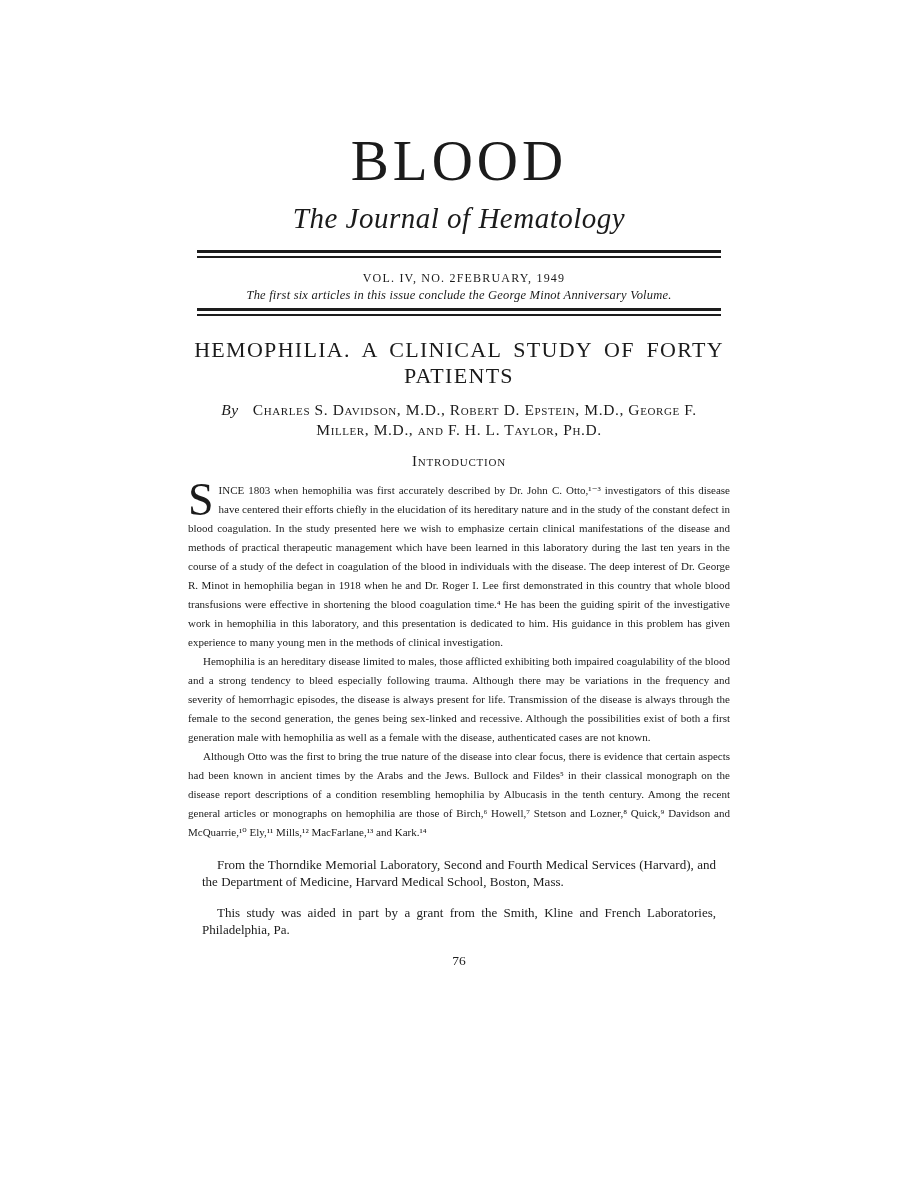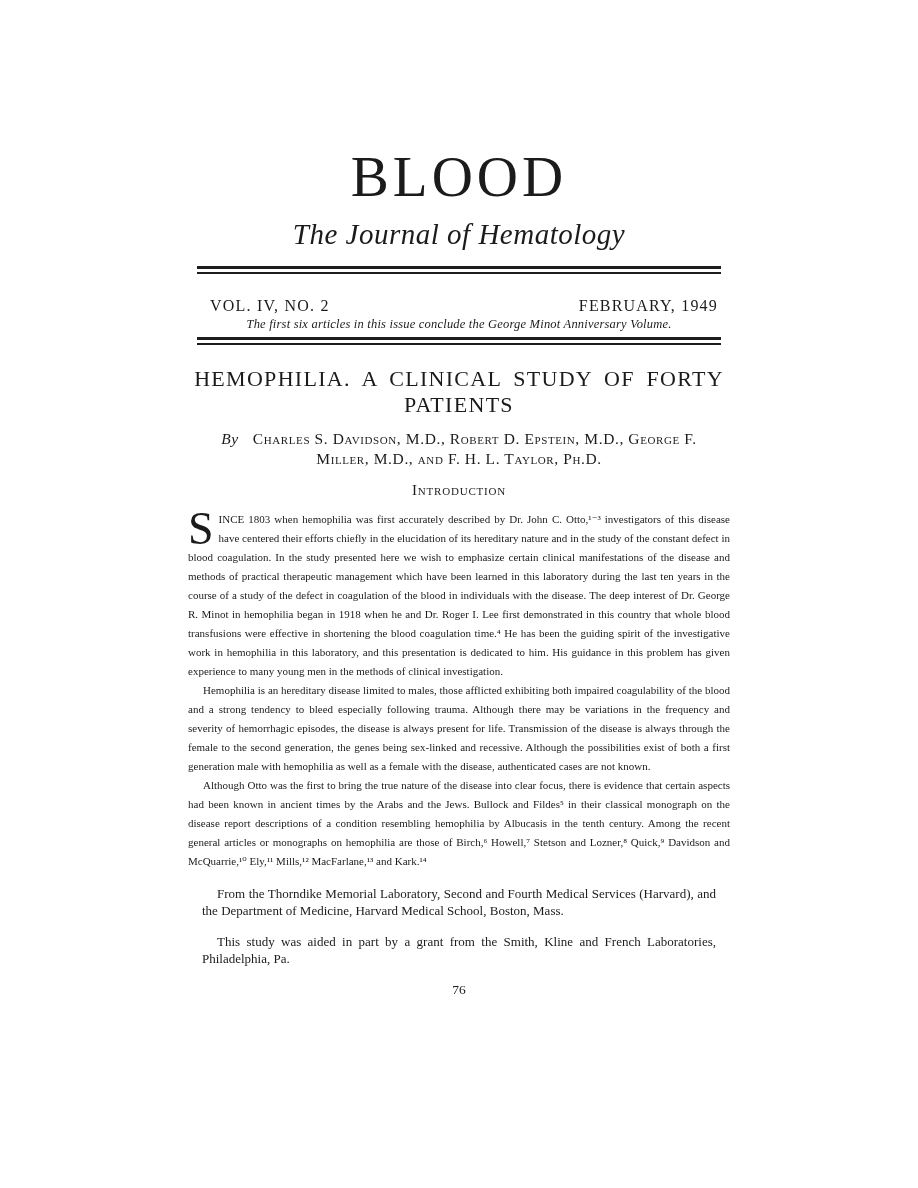--- a/index.html
+++ b/index.html
@@ -5,21 +5,21 @@
   html, body { margin:0; padding:0; background:#ffffff; }
   .page {
     position:relative;
     width:918px; height:1188px;
     background:#ffffff;
     color:#1b1b1b;
     font-family:"Liberation Serif","DejaVu Serif",serif;
     overflow:hidden;
     margin:0 auto;
   }
-  .content { position:absolute; left:188px; top:16px; width:542px; }
+  .content { position:absolute; left:188px; top:0; width:542px; }
 
   .masthead {
     margin:132px 0 0 0;
     font-size:57px; font-weight:normal;
     line-height:1;
     text-align:center;
     letter-spacing:4px;
   }
   .subtitle {
     margin-top:13px;
@@ -32,24 +32,24 @@
   .rule-double {
     height:3px;
     border-top:3px solid #1d1d1d;
     border-bottom:2px solid #1d1d1d;
     margin-left:9px; margin-right:9px;
   }
   .rule-top { margin-top:15px; }
   .rule-bottom { margin-top:5px; }
 
   .vol-row {
-    display:flex; justify-content:space-between; align-items:baseline;
-    margin-top:23px;
+    display:flex; justify-content:center; align-items:baseline;
+    margin-top:13px;
     padding:0 12px 0 22px;
-    font-size:16px;
+    font-size:12px;
     letter-spacing:1.2px;
   }
   .issue-note {
     margin-top:2px;
     text-align:center;
     font-style:italic;
     font-size:12.5px;
     letter-spacing:0.2px;
   }
 

